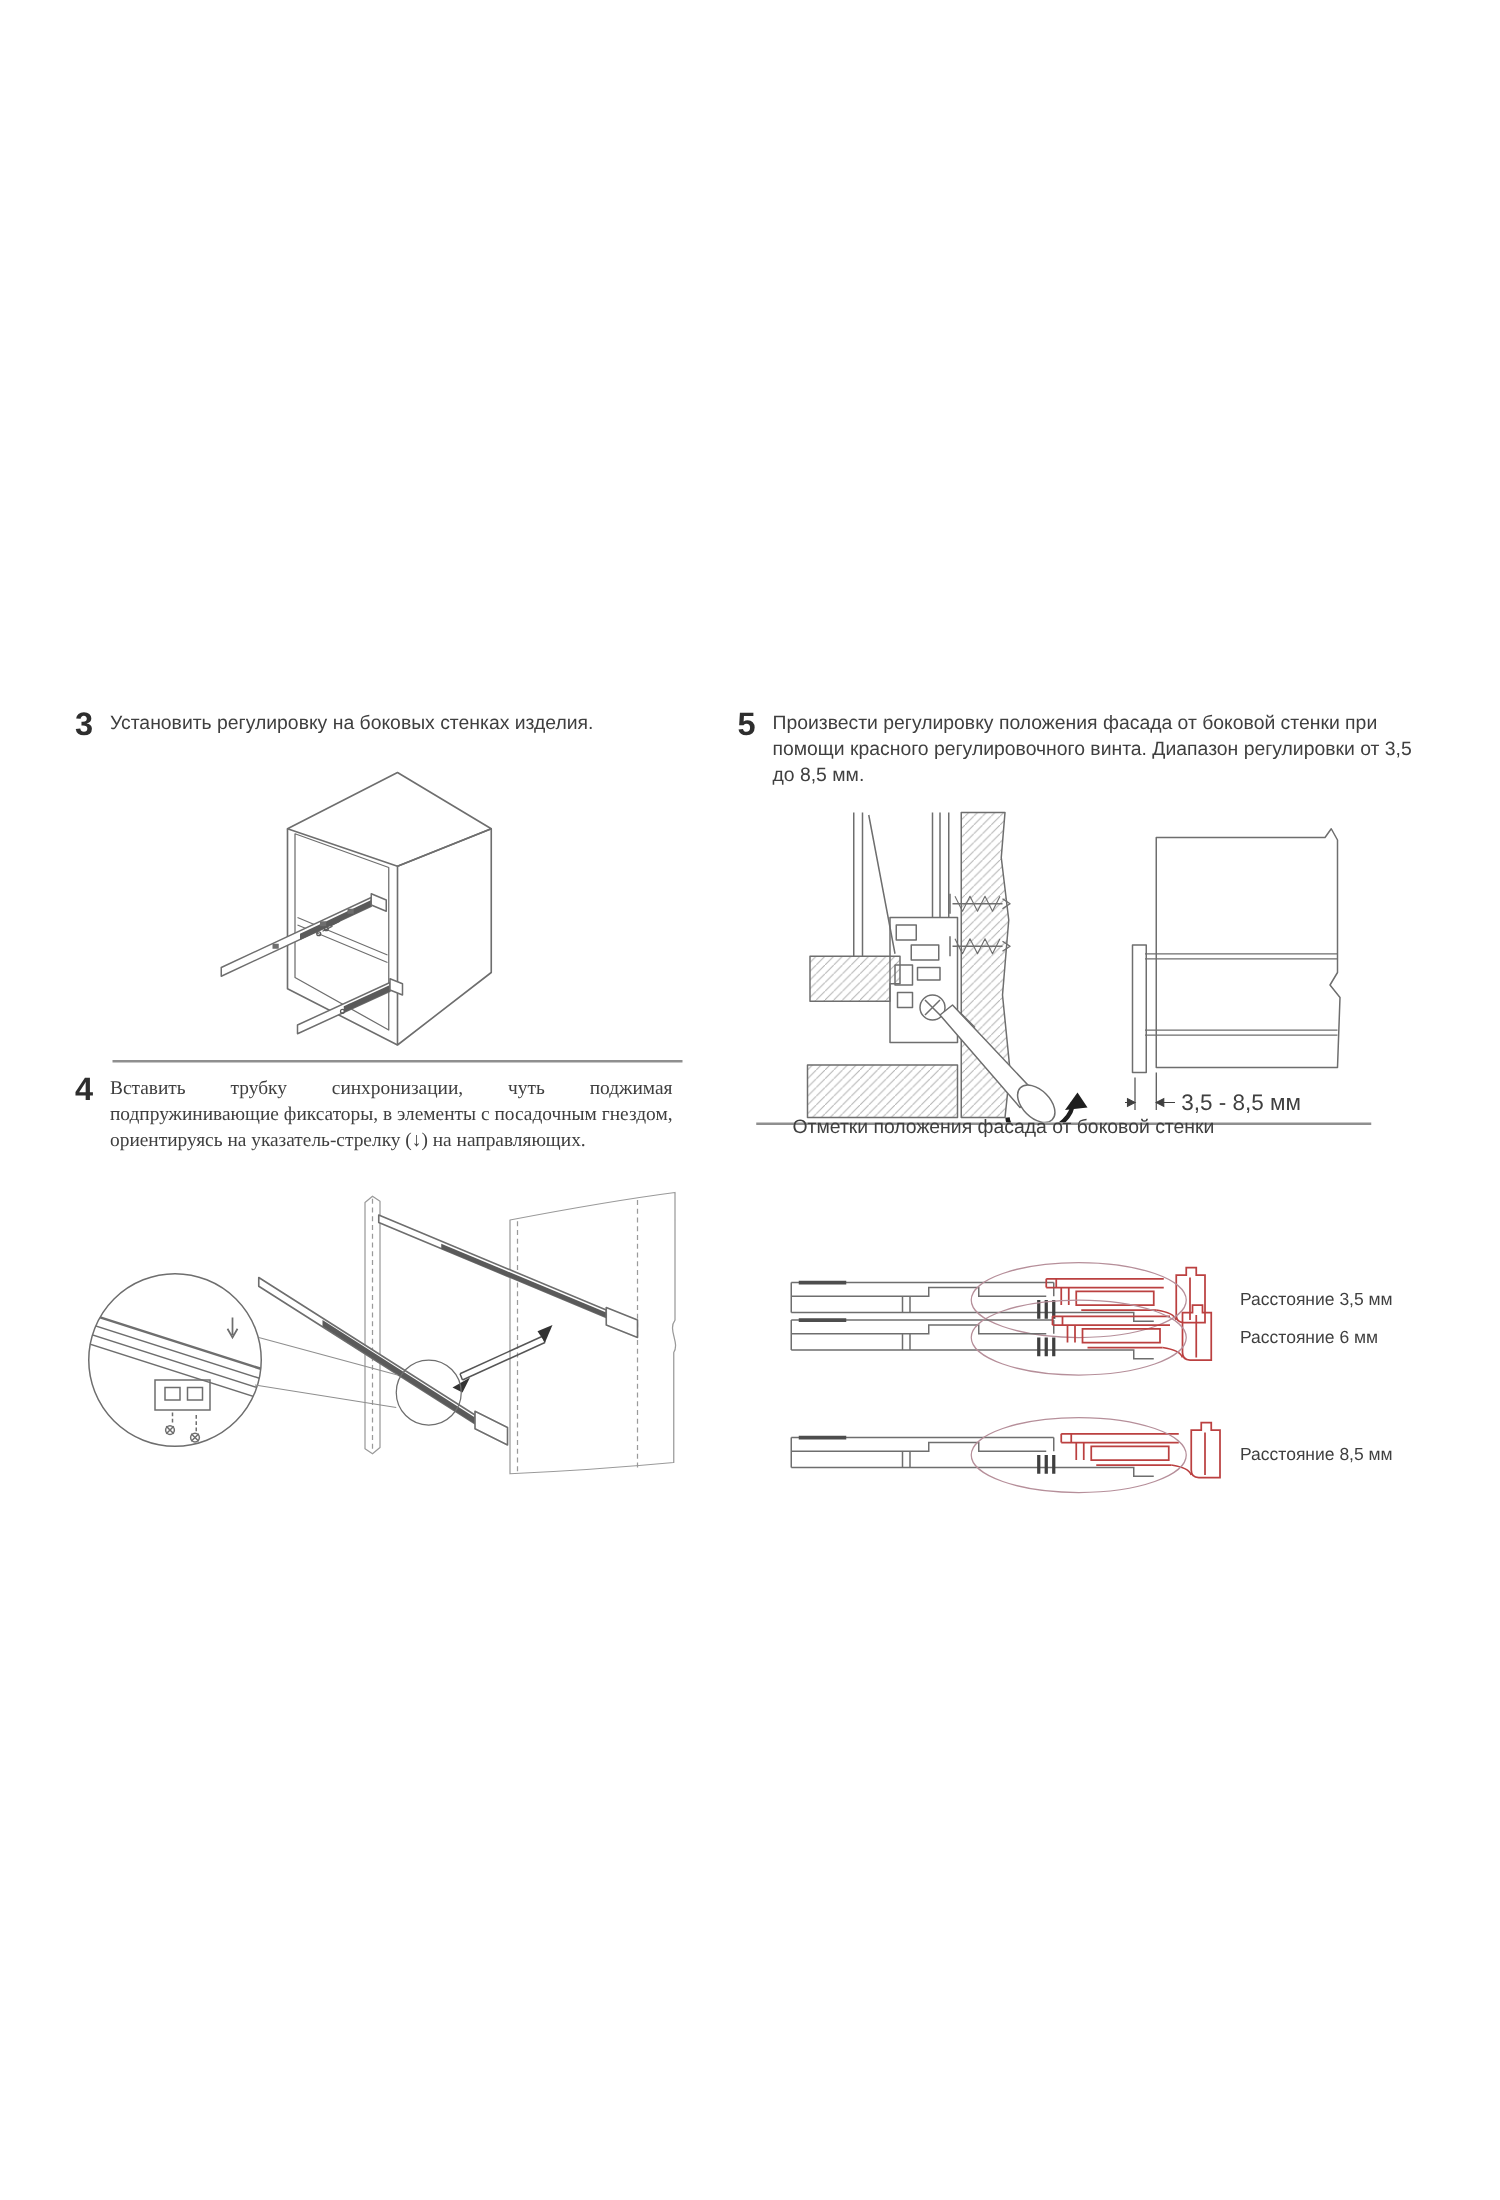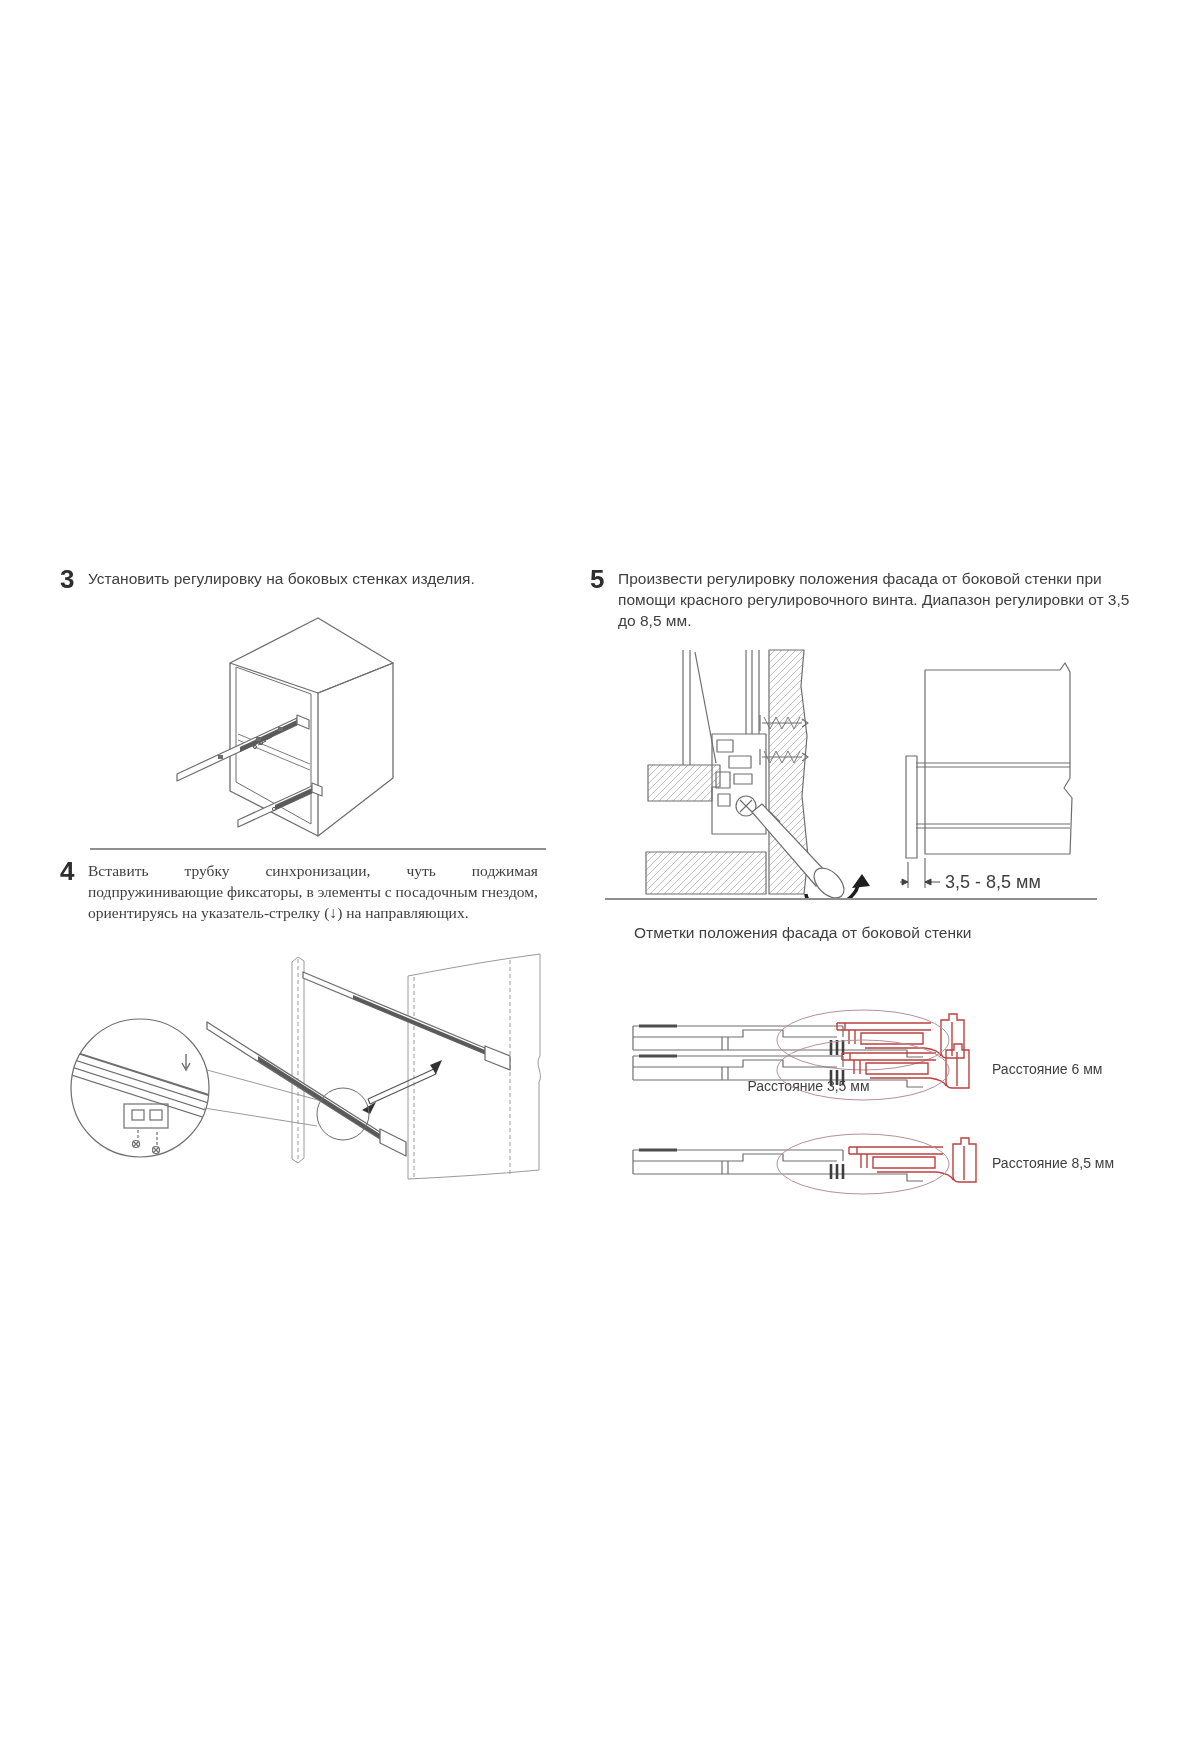--- a/index.html
+++ b/index.html
@@ -11,21 +11,21 @@
   .step-num{
     position:absolute;left:0;top:-2px;font-size:26px;font-weight:bold;color:#2e2e2e;line-height:1;
   }
   .step-text{
     margin:0 0 0 28px;font-size:15.5px;line-height:1.36;color:#3f3f3f;
   }
   .justified{text-align:justify;font-family:Liberation Serif, serif;}
   .divider{position:absolute;height:2px;background:#8f8f8f;}
   .art{position:absolute;}
   .marks-heading{
-    position:absolute;left:634px;top:924px;margin:0;
+    position:absolute;left:634px;top:893px;margin:0;
     font-size:15.5px;font-weight:normal;color:#3f3f3f;
   }
   .mark-row{position:absolute;left:625px;display:flex;align-items:center;}
   .mark-label{margin-left:12px;font-size:14px;color:#3f3f3f;white-space:nowrap;}
   .dim-label{position:absolute;left:945px;top:858px;font-size:18px;color:#3f3f3f;white-space:nowrap;margin-top:14px;}
   svg{display:block;}
 </style>
 </head>
 <body>
 
@@ -193,21 +193,21 @@
       <polygon points="8,234 2,231 2,237"></polygon>
       <polygon points="25,234 31,231 31,237"></polygon>
     </g>
   </svg>
   <span class="dim-label">3,5 - 8,5 мм</span>
 
   <div class="divider" style="left:605px;top:898px;width:492px;"></div>
 
   <h2 class="marks-heading">Отметки положения фасада от боковой стенки</h2>
 
-  <div class="mark-row" style="top:1000px;flex-direction:column;">
+  <div class="mark-row" style="top:1000px;">
     <svg width="355" height="78" viewBox="0 0 355 78">
       <g stroke="#6e6e6e" stroke-width="1.2" fill="none">
         <path d="M8,26 L218,26"></path>
           <path d="M14,26 L52,26" stroke="#4d4d4d" stroke-width="3"></path>
         <path d="M8,37 L118,37 L118,30 L158,30 L158,37 L212,37"></path>
         <path d="M97,37 L97,50 M103,37 L103,50"></path>
         <path d="M8,50 L282,50 L282,57 L298,57"></path>
         <path d="M8,26 L8,50 M218,26 L218,37"></path>
         <path d="M206,40 L206,55 M212,40 L212,55 M218,40 L218,55" stroke="#3f3f3f" stroke-width="2.6"></path>
       </g>

